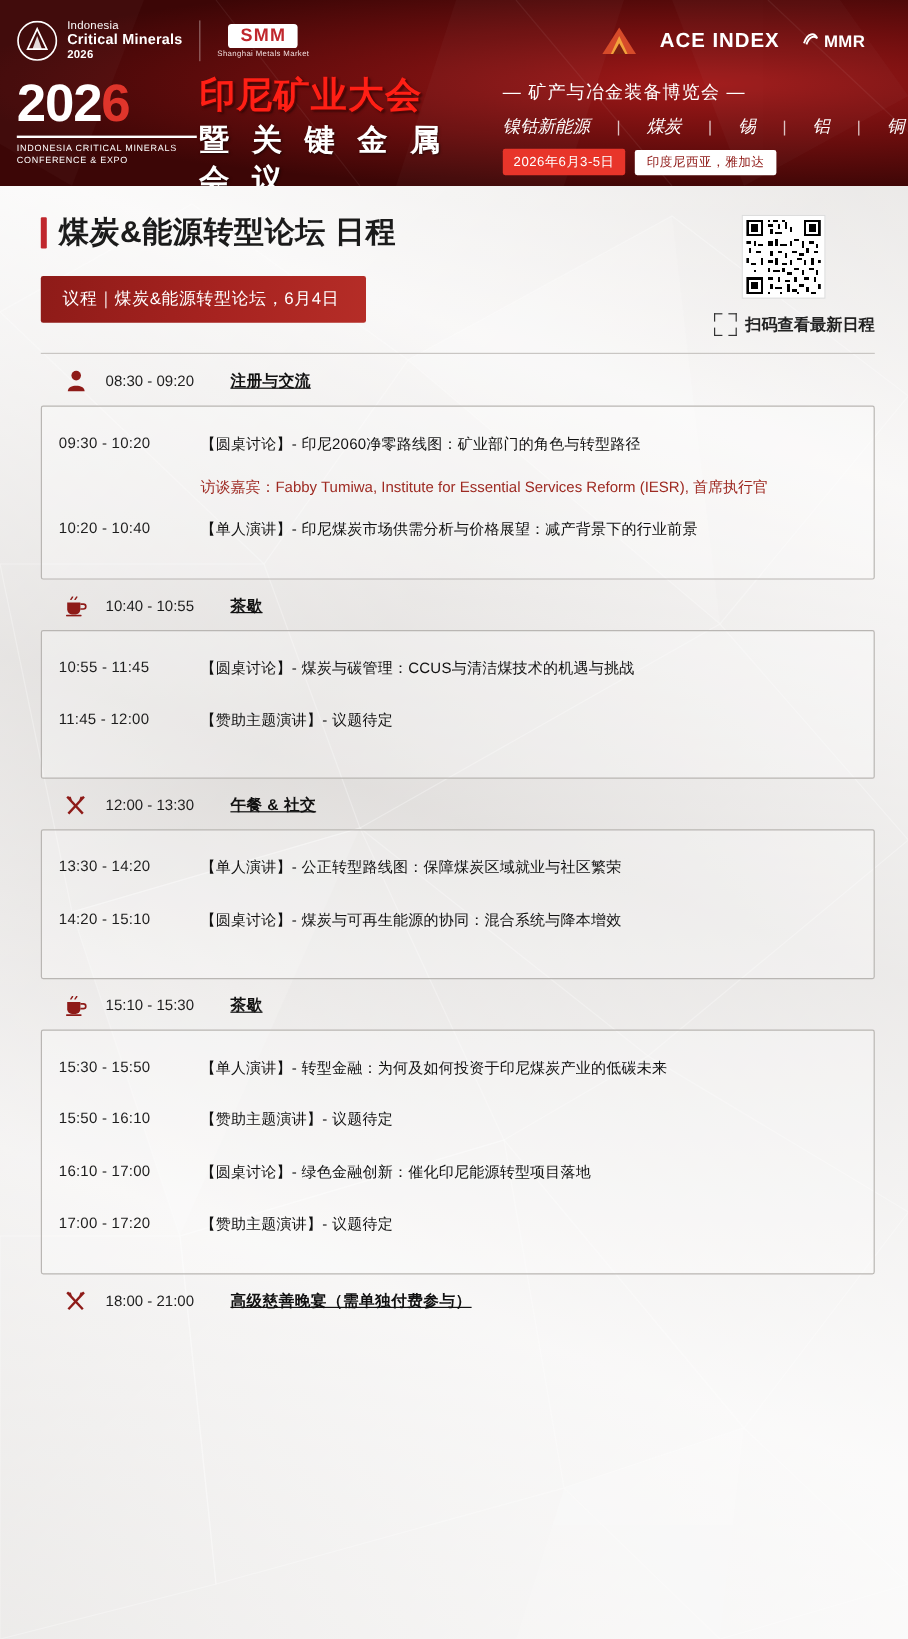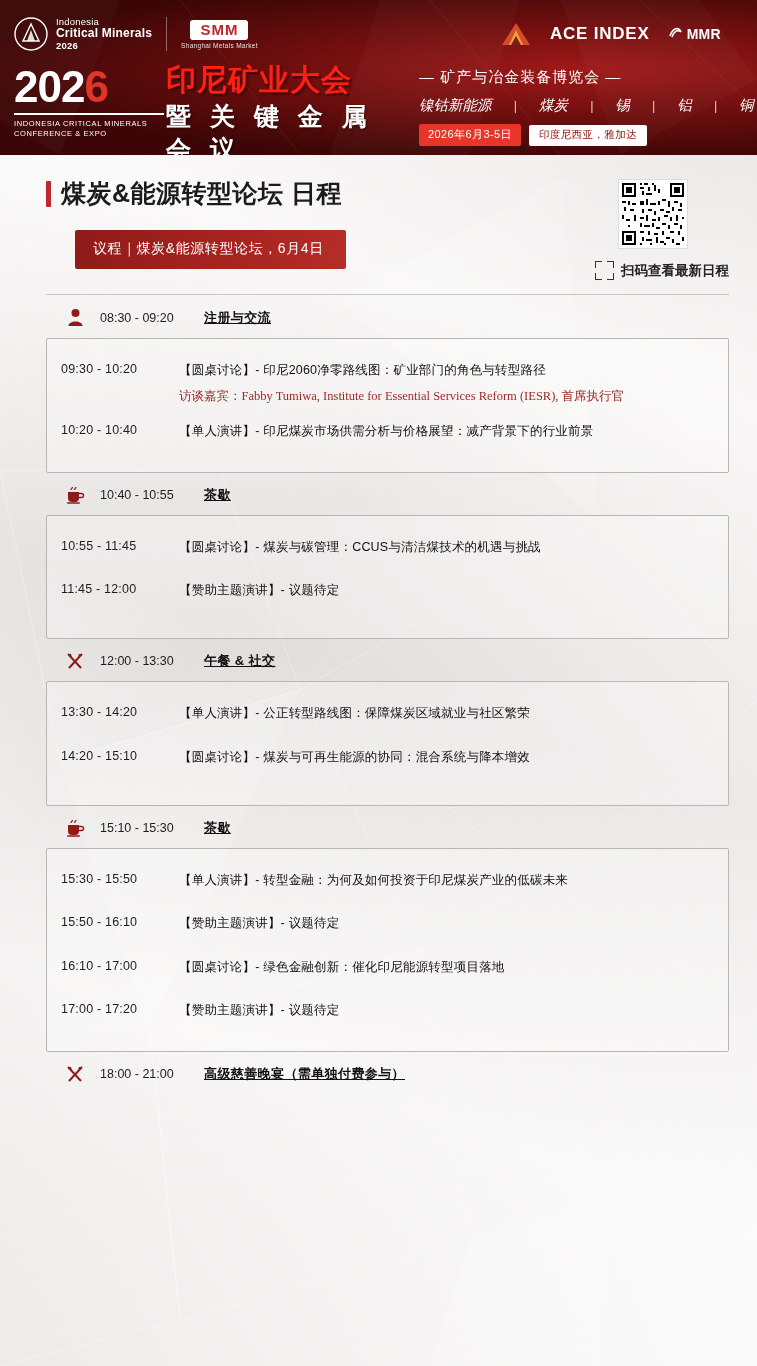--- a/index.html
+++ b/index.html
@@ -224,21 +224,21 @@
     font-size: 10.5px;
     padding: 3px 10px 4px;
     border-radius: 2px;
     letter-spacing: .4px;
     white-space: nowrap;
   }
 
   
   .content {
     position: relative;
-    padding: 22px 28px 0 46px;
+    padding: 22px 28px 0 34px;
     box-sizing: border-box;
   }
   .head-row {
     display: flex;
     align-items: flex-start;
   }
   .head-left { flex: 1; }
   .doc-title {
     font-size: 25px;
     font-weight: bold;
@@ -257,21 +257,20 @@
   }
   .agenda-pill {
     margin-top: 20px;
     display: inline-block;
     background: linear-gradient(100deg, #8e1b18 0%, #a72320 55%, #b52d27 100%);
     color: #fff;
     font-size: 14px;
     letter-spacing: .6px;
     padding: 10px 22px 11px 18px;
     border-radius: 2px;
-    margin-left: 29px;
   }
   .head-right {
     width: 152px;
     flex: none;
     text-align: center;
     padding-top: 2px;
   }
   .qr {
     width: 70px;
     height: 70px;
@@ -372,23 +371,22 @@
     font-size: 12.5px;
     color: #111;
     line-height: 1.55;
   }
   .sess-title {
     letter-spacing: .2px;
   }
   .sess-title .tag { font-weight: normal; }
   .sess-speaker {
     color: #9e2a22;
-    margin-top: 7px;
+    margin-top: 17px;
     line-height: 1.5;
-    font-family: Liberation Serif, serif;
   }
   .gap-8 { height: 8px; }
 </style>
 </head>
 <body>
 
 <div class="page">
 
   <svg class="poly" viewBox="0 0 757 1366" preserveAspectRatio="none">
     <g fill="none" stroke="#ffffff" stroke-opacity="0.55" stroke-width="1">

